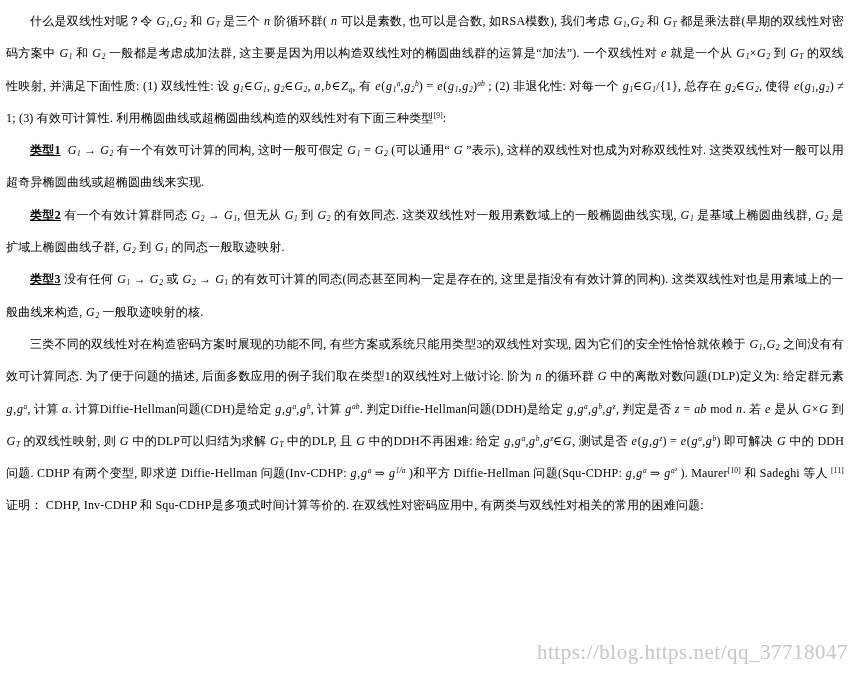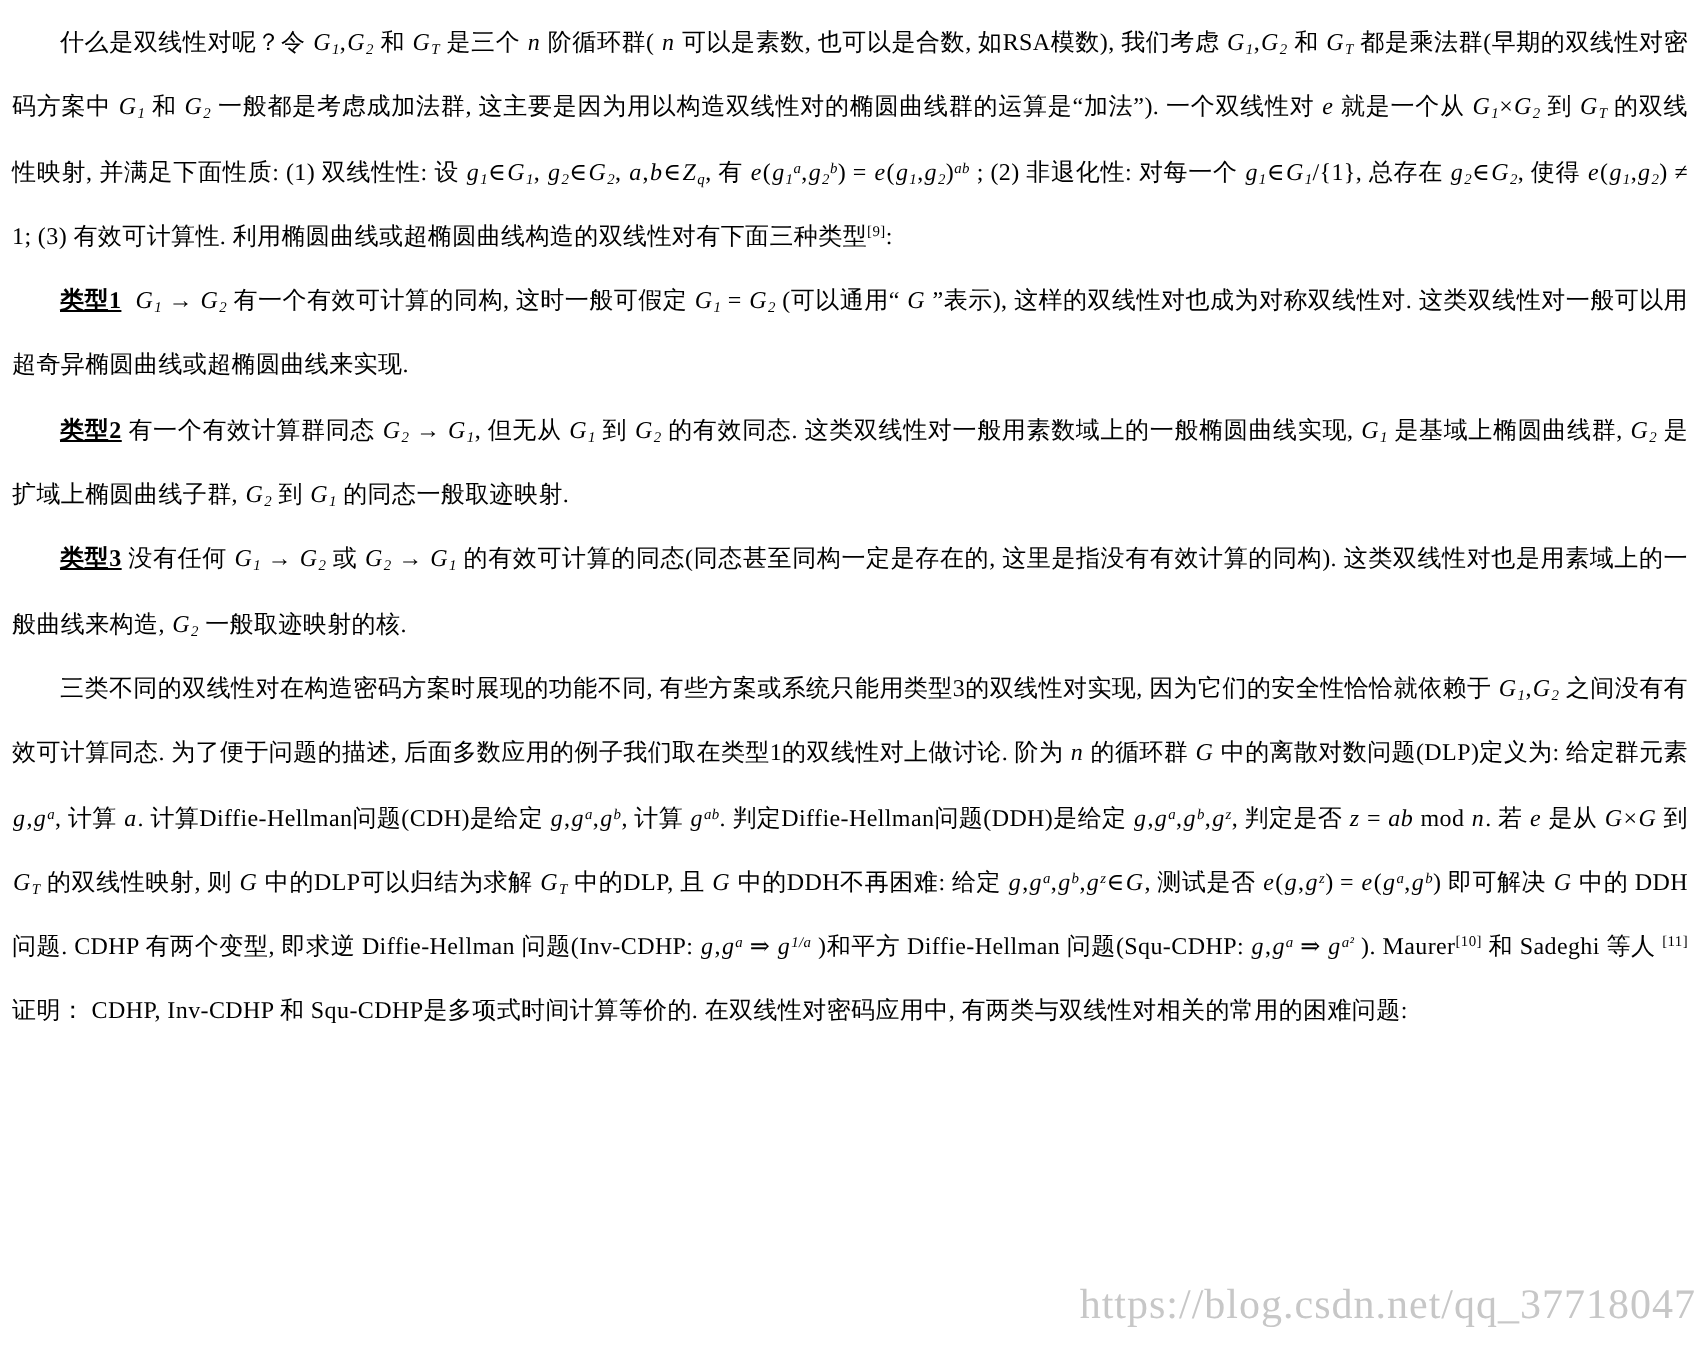--- a/index.html
+++ b/index.html
@@ -57,21 +57,21 @@
     font-size: 21px;
     letter-spacing: 0.5px;
     font-family: "Liberation Serif", "DejaVu Serif", serif;
     white-space: nowrap;
   }
 </style>
 </head>
 <body>
 
 <div class="page">
-  <div class="watermark">https://blog.csdn.net/qq_37718047</div>
+  <div class="watermark">https://blog.https.net/qq_37718047</div>
   <div class="doc" id="doc">
       <p class="para"><span class="run-r">什么是双线性对呢？令 </span><i class="run-i">G</i><sub class="run-sub">1</sub><span class="run-r">,</span><i class="run-i">G</i><sub class="run-sub">2</sub><span class="run-r"> 和 </span><i class="run-i">G</i><sub class="run-sub">T</sub><span class="run-r"> 是三个 </span><i class="run-i">n</i><span class="run-r"> 阶循环群( </span><i class="run-i">n</i><span class="run-r"> 可以是素数, 也可以是合数, 如RSA模数), 我们考虑 </span><i class="run-i">G</i><sub class="run-sub">1</sub><span class="run-r">,</span><i class="run-i">G</i><sub class="run-sub">2</sub><span class="run-r"> 和 </span><i class="run-i">G</i><sub class="run-sub">T</sub><span class="run-r"> 都是乘法群(早期的双线性对密码方案中 </span><i class="run-i">G</i><sub class="run-sub">1</sub><span class="run-r"> 和 </span><i class="run-i">G</i><sub class="run-sub">2</sub><span class="run-r"> 一般都是考虑成加法群, 这主要是因为用以构造双线性对的椭圆曲线群的运算是“加法”). 一个双线性对 </span><i class="run-i">e</i><span class="run-r"> 就是一个从 </span><i class="run-i">G</i><sub class="run-sub">1</sub><span class="run-r">×</span><i class="run-i">G</i><sub class="run-sub">2</sub><span class="run-r"> 到 </span><i class="run-i">G</i><sub class="run-sub">T</sub><span class="run-r"> 的双线性映射, 并满足下面性质: (1) 双线性性: 设 </span><i class="run-i">g</i><sub class="run-sub">1</sub><span class="run-r">∈</span><i class="run-i">G</i><sub class="run-sub">1</sub><span class="run-r">, </span><i class="run-i">g</i><sub class="run-sub">2</sub><span class="run-r">∈</span><i class="run-i">G</i><sub class="run-sub">2</sub><span class="run-r">, </span><i class="run-i">a</i><span class="run-r">,</span><i class="run-i">b</i><span class="run-r">∈</span><i class="run-i">Z</i><sub class="run-sub">q</sub><span class="run-r">, 有 </span><i class="run-i">e</i><span class="run-r">(</span><i class="run-i">g</i><sub class="run-sub">1</sub><sup class="run-sup">a</sup><span class="run-r">,</span><i class="run-i">g</i><sub class="run-sub">2</sub><sup class="run-sup">b</sup><span class="run-r">) = </span><i class="run-i">e</i><span class="run-r">(</span><i class="run-i">g</i><sub class="run-sub">1</sub><span class="run-r">,</span><i class="run-i">g</i><sub class="run-sub">2</sub><span class="run-r">)</span><sup class="run-sup">ab</sup><span class="run-r"> ; (2) 非退化性: 对每一个 </span><i class="run-i">g</i><sub class="run-sub">1</sub><span class="run-r">∈</span><i class="run-i">G</i><sub class="run-sub">1</sub><span class="run-r">/{1}, 总存在 </span><i class="run-i">g</i><sub class="run-sub">2</sub><span class="run-r">∈</span><i class="run-i">G</i><sub class="run-sub">2</sub><span class="run-r">, 使得 </span><i class="run-i">e</i><span class="run-r">(</span><i class="run-i">g</i><sub class="run-sub">1</sub><span class="run-r">,</span><i class="run-i">g</i><sub class="run-sub">2</sub><span class="run-r">) ≠ 1; (3) 有效可计算性. 利用椭圆曲线或超椭圆曲线构造的双线性对有下面三种类型</span><sup class="run-ref">[9]</sup><span class="run-r">:</span></p>
       <p class="para"><b class="run-b">类型1</b><span class="run-r">&nbsp; </span><i class="run-i">G</i><sub class="run-sub">1</sub><span class="run-r"> → </span><i class="run-i">G</i><sub class="run-sub">2</sub><span class="run-r"> 有一个有效可计算的同构, 这时一般可假定 </span><i class="run-i">G</i><sub class="run-sub">1</sub><span class="run-r"> = </span><i class="run-i">G</i><sub class="run-sub">2</sub><span class="run-r"> (可以通用“ </span><i class="run-i">G</i><span class="run-r"> ”表示), 这样的双线性对也成为对称双线性对. 这类双线性对一般可以用超奇异椭圆曲线或超椭圆曲线来实现.</span></p>
       <p class="para"><b class="run-b">类型2</b><span class="run-r"> 有一个有效计算群同态 </span><i class="run-i">G</i><sub class="run-sub">2</sub><span class="run-r"> → </span><i class="run-i">G</i><sub class="run-sub">1</sub><span class="run-r">, 但无从 </span><i class="run-i">G</i><sub class="run-sub">1</sub><span class="run-r"> 到 </span><i class="run-i">G</i><sub class="run-sub">2</sub><span class="run-r"> 的有效同态. 这类双线性对一般用素数域上的一般椭圆曲线实现, </span><i class="run-i">G</i><sub class="run-sub">1</sub><span class="run-r"> 是基域上椭圆曲线群, </span><i class="run-i">G</i><sub class="run-sub">2</sub><span class="run-r"> 是扩域上椭圆曲线子群, </span><i class="run-i">G</i><sub class="run-sub">2</sub><span class="run-r"> 到 </span><i class="run-i">G</i><sub class="run-sub">1</sub><span class="run-r"> 的同态一般取迹映射.</span></p>
       <p class="para"><b class="run-b">类型3</b><span class="run-r"> 没有任何 </span><i class="run-i">G</i><sub class="run-sub">1</sub><span class="run-r"> → </span><i class="run-i">G</i><sub class="run-sub">2</sub><span class="run-r"> 或 </span><i class="run-i">G</i><sub class="run-sub">2</sub><span class="run-r"> → </span><i class="run-i">G</i><sub class="run-sub">1</sub><span class="run-r"> 的有效可计算的同态(同态甚至同构一定是存在的, 这里是指没有有效计算的同构). 这类双线性对也是用素域上的一般曲线来构造, </span><i class="run-i">G</i><sub class="run-sub">2</sub><span class="run-r"> 一般取迹映射的核.</span></p>
       <p class="para"><span class="run-r">三类不同的双线性对在构造密码方案时展现的功能不同, 有些方案或系统只能用类型3的双线性对实现, 因为它们的安全性恰恰就依赖于 </span><i class="run-i">G</i><sub class="run-sub">1</sub><span class="run-r">,</span><i class="run-i">G</i><sub class="run-sub">2</sub><span class="run-r"> 之间没有有效可计算同态. 为了便于问题的描述, 后面多数应用的例子我们取在类型1的双线性对上做讨论. 阶为 </span><i class="run-i">n</i><span class="run-r"> 的循环群 </span><i class="run-i">G</i><span class="run-r"> 中的离散对数问题(DLP)定义为: 给定群元素 </span><i class="run-i">g</i><span class="run-r">,</span><i class="run-i">g</i><sup class="run-sup">a</sup><span class="run-r">, 计算 </span><i class="run-i">a</i><span class="run-r">. 计算Diffie-Hellman问题(CDH)是给定 </span><i class="run-i">g</i><span class="run-r">,</span><i class="run-i">g</i><sup class="run-sup">a</sup><span class="run-r">,</span><i class="run-i">g</i><sup class="run-sup">b</sup><span class="run-r">, 计算 </span><i class="run-i">g</i><sup class="run-sup">ab</sup><span class="run-r">. 判定Diffie-Hellman问题(DDH)是给定 </span><i class="run-i">g</i><span class="run-r">,</span><i class="run-i">g</i><sup class="run-sup">a</sup><span class="run-r">,</span><i class="run-i">g</i><sup class="run-sup">b</sup><span class="run-r">,</span><i class="run-i">g</i><sup class="run-sup">z</sup><span class="run-r">, 判定是否 </span><i class="run-i">z</i><span class="run-r"> = </span><i class="run-i">ab</i><span class="run-r"> mod </span><i class="run-i">n</i><span class="run-r">. 若 </span><i class="run-i">e</i><span class="run-r"> 是从 </span><i class="run-i">G</i><span class="run-r">×</span><i class="run-i">G</i><span class="run-r"> 到 </span><i class="run-i">G</i><sub class="run-sub">T</sub><span class="run-r"> 的双线性映射, 则 </span><i class="run-i">G</i><span class="run-r"> 中的DLP可以归结为求解 </span><i class="run-i">G</i><sub class="run-sub">T</sub><span class="run-r"> 中的DLP, 且 </span><i class="run-i">G</i><span class="run-r"> 中的DDH不再困难: 给定 </span><i class="run-i">g</i><span class="run-r">,</span><i class="run-i">g</i><sup class="run-sup">a</sup><span class="run-r">,</span><i class="run-i">g</i><sup class="run-sup">b</sup><span class="run-r">,</span><i class="run-i">g</i><sup class="run-sup">z</sup><span class="run-r">∈</span><i class="run-i">G</i><span class="run-r">, 测试是否 </span><i class="run-i">e</i><span class="run-r">(</span><i class="run-i">g</i><span class="run-r">,</span><i class="run-i">g</i><sup class="run-sup">z</sup><span class="run-r">) = </span><i class="run-i">e</i><span class="run-r">(</span><i class="run-i">g</i><sup class="run-sup">a</sup><span class="run-r">,</span><i class="run-i">g</i><sup class="run-sup">b</sup><span class="run-r">) 即可解决 </span><i class="run-i">G</i><span class="run-r"> 中的 DDH 问题. CDHP 有两个变型, 即求逆 Diffie-Hellman 问题(Inv-CDHP:  </span><i class="run-i">g</i><span class="run-r">,</span><i class="run-i">g</i><sup class="run-sup">a</sup><span class="run-r"> ⇒ </span><i class="run-i">g</i><sup class="run-sup">1/a</sup><span class="run-r"> )和平方 Diffie-Hellman 问题(Squ-CDHP:  </span><i class="run-i">g</i><span class="run-r">,</span><i class="run-i">g</i><sup class="run-sup">a</sup><span class="run-r"> ⇒ </span><i class="run-i">g</i><sup class="run-sup">a²</sup><span class="run-r"> ).  Maurer</span><sup class="run-ref">[10]</sup><span class="run-r"> 和 Sadeghi 等人 </span><sup class="run-ref">[11]</sup><span class="run-r"> 证明：  CDHP,  Inv-CDHP 和 Squ-CDHP是多项式时间计算等价的. 在双线性对密码应用中, 有两类与双线性对相关的常用的困难问题:</span></p>
     </div>
 </div>
 
 </body></html>

